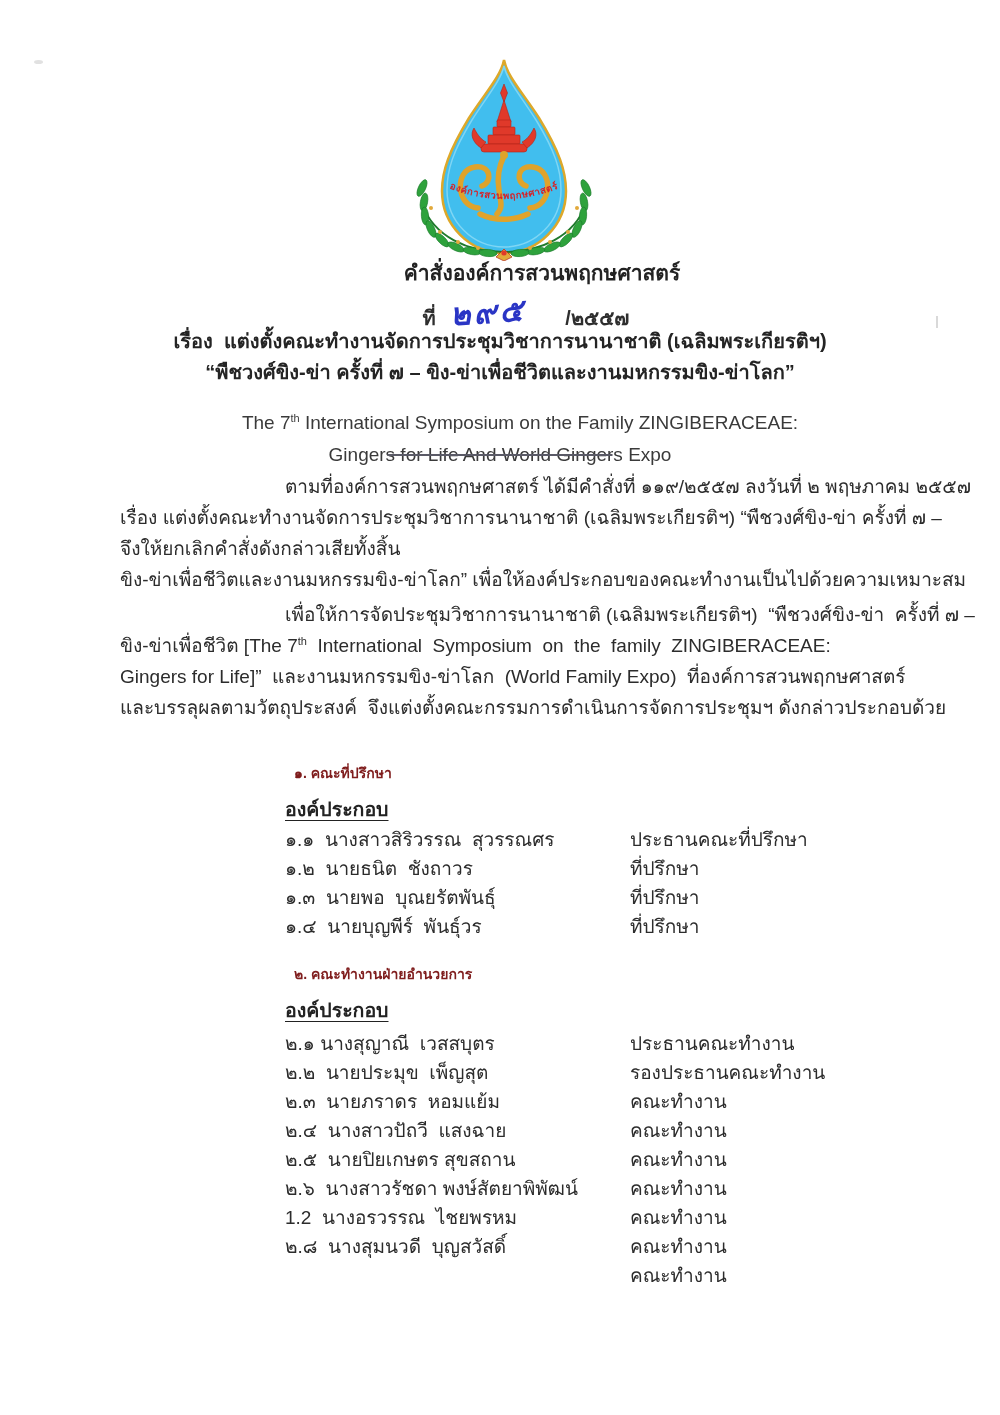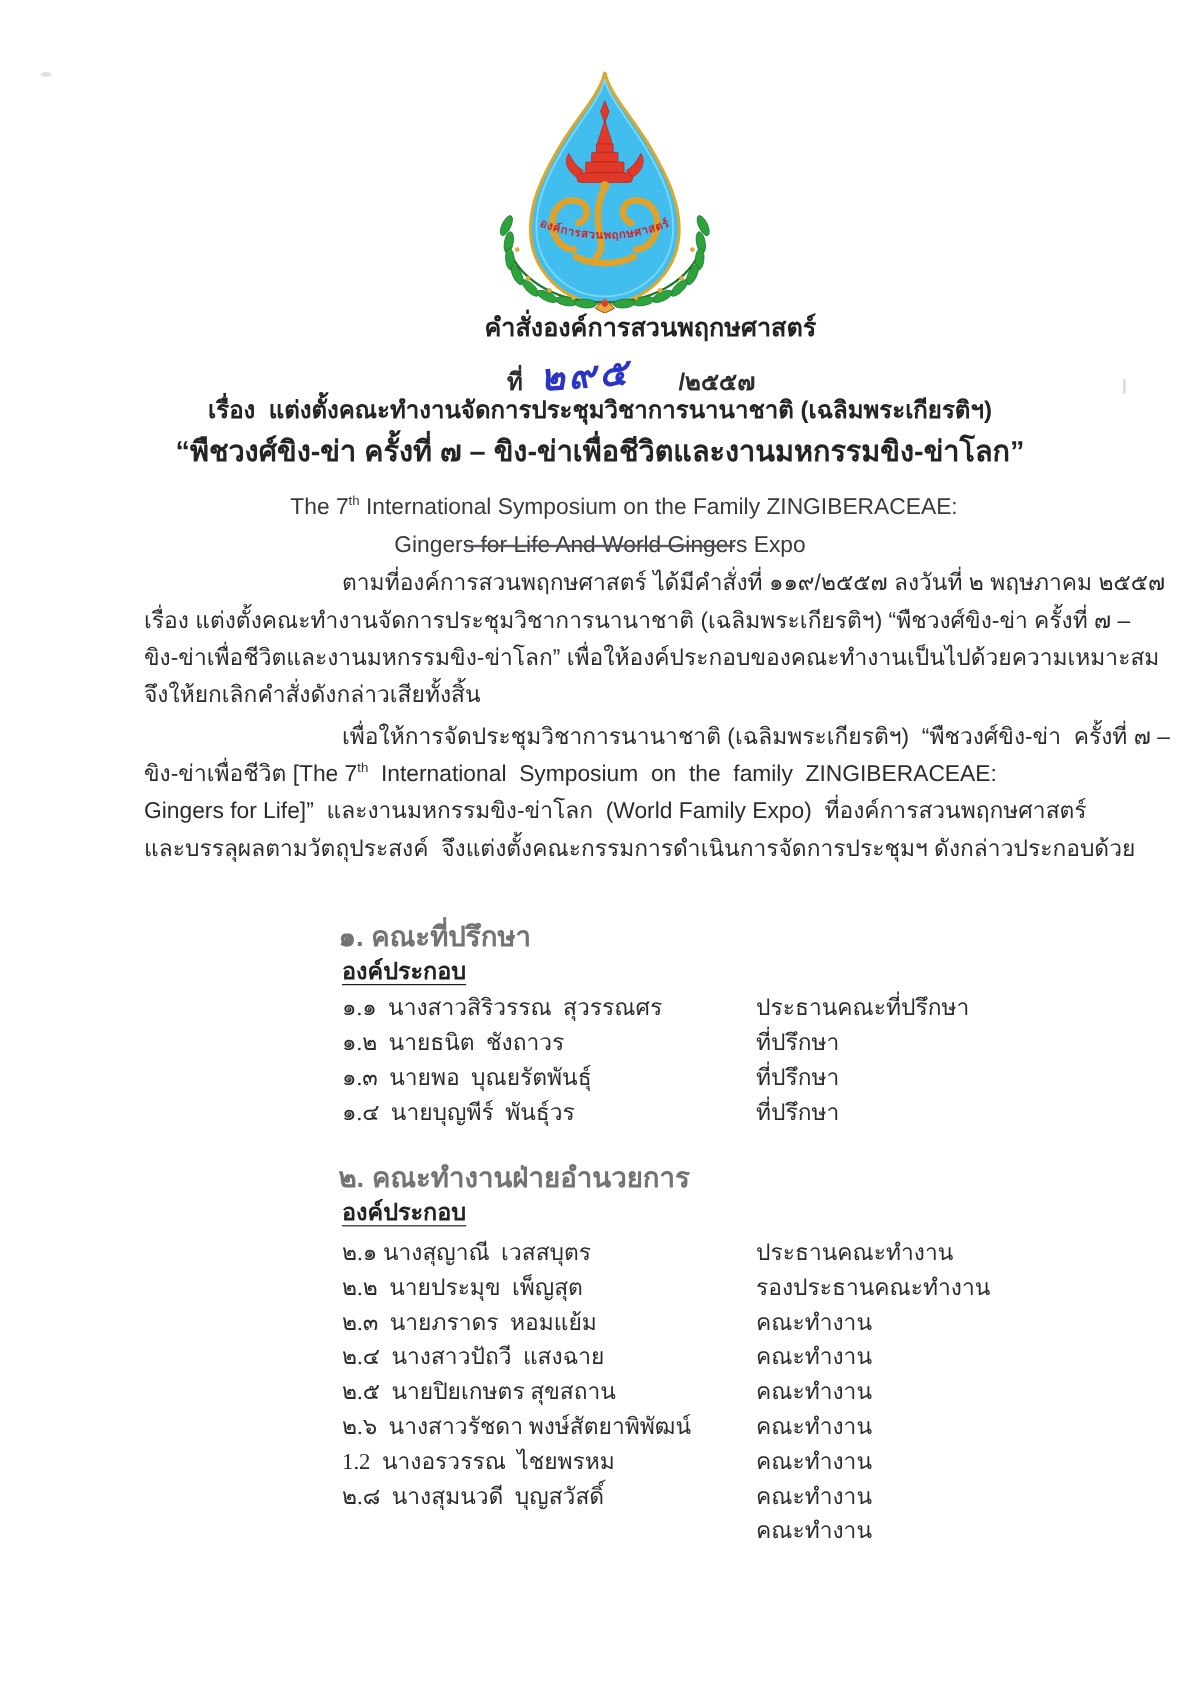--- a/index.html
+++ b/index.html
@@ -15,36 +15,36 @@
   
   .org-line{top:256px;font-size:21px;font-weight:bold;color:#222;margin-left:42px;}
   .number-line{top:284px;display:flex;justify-content:center;align-items:flex-end;gap:14px;width:1000px;transform:translateX(26px);}
   .number-prefix{font-size:20px;font-weight:bold;}
   .handwritten{
     font-size:31px;color:#2a35c5;font-weight:600;font-style:italic;
     letter-spacing:3px;transform:rotate(-4deg);position:relative;top:3px;
   }
   .number-suffix{font-size:20px;font-weight:bold;margin-left:26px;}
   .subject1{top:325px;font-size:20px;font-weight:bold;color:#242424;}
-  .subject2{top:356px;font-size:24px;font-weight:bold;color:#242424;}
+  .subject2{top:356px;font-size:20px;font-weight:bold;color:#242424;}
   .en1{top:412px;font-size:19px;color:#3a3a3a;padding-left:20px;}
   .en2{top:444px;font-size:19px;color:#3a3a3a;}
   sup{font-size:11px;vertical-align:super;line-height:0;}
   .divider{top:454px;left:50%;width:225px;border:none;border-top:2px solid #5a5a66;margin:0;transform:translateX(-50%);}
   
   .para{left:120px;width:770px;font-size:19px;line-height:31px;color:#2c2c2c;}
   .p1{top:471px;}
   .p2{top:599px;}
   .indent{padding-left:165px;}
   
-  .sec-heading{left:282px;font-size:23px;font-weight:bold;color:#737373;}
+  .sec-heading{left:294px;font-size:14px;font-weight:bold;color:#7f1d1d;}
   .sec-sub{left:285px;font-size:19.5px;font-weight:bold;color:#222;
     text-decoration:underline;text-underline-offset:4px;}
   .members{left:285px;width:620px;font-size:19px;color:#2c2c2c;}
-  .member-row{position:relative;height:29px;font-family:Liberation Serif, serif;}
+  .member-row{position:relative;height:29px;}
   .member-name{position:absolute;left:0;white-space:pre;}
   .member-role{position:absolute;left:345px;white-space:pre;}
   
   .logo{top:56px;left:398px;width:212px;height:205px;}
   
   .speck1{top:60px;left:34px;width:9px;height:4px;background:#d9d9d9;border-radius:50%;opacity:.8;}
   .speck2{top:316px;left:936px;width:2px;height:12px;background:#cfcfcf;opacity:.8;}
 </style>
 </head>
 <body>
@@ -132,22 +132,22 @@
   <div class="abs center subject2 line">“พืชวงศ์ขิง-ข่า ครั้งที่ ๗ – ขิง-ข่าเพื่อชีวิตและงานมหกรรมขิง-ข่าโลก”</div>
 
   <div class="abs center en1"><span>The 7</span><sup>th</sup><span> International Symposium on the Family ZINGIBERACEAE:</span></div>
   <div class="abs center en2">Gingers for Life And World Gingers Expo</div>
 
   <hr class="abs divider">
 
   <div class="abs para p1">
     <div class="line indent">ตามที่องค์การสวนพฤกษศาสตร์ ได้มีคำสั่งที่ ๑๑๙/๒๕๕๗ ลงวันที่ ๒ พฤษภาคม ๒๕๕๗</div>
     <div class="line">เรื่อง แต่งตั้งคณะทำงานจัดการประชุมวิชาการนานาชาติ (เฉลิมพระเกียรติฯ) “พืชวงศ์ขิง-ข่า ครั้งที่ ๗ –</div>
+    <div class="line">จึงให้ยกเลิกคำสั่งดังกล่าวเสียทั้งสิ้น</div>
     <div class="line">ขิง-ข่าเพื่อชีวิตและงานมหกรรมขิง-ข่าโลก” เพื่อให้องค์ประกอบของคณะทำงานเป็นไปด้วยความเหมาะสม</div>
-    <div class="line">จึงให้ยกเลิกคำสั่งดังกล่าวเสียทั้งสิ้น</div>
   </div>
 
   <div class="abs para p2">
     <div class="line indent">เพื่อให้การจัดประชุมวิชาการนานาชาติ (เฉลิมพระเกียรติฯ)  “พืชวงศ์ขิง-ข่า  ครั้งที่ ๗ –</div>
     <div class="line"><span>ขิง-ข่าเพื่อชีวิต [The 7</span><sup>th</sup><span>  International  Symposium  on  the  family  ZINGIBERACEAE:</span></div>
     <div class="line">Gingers for Life]”  และงานมหกรรมขิง-ข่าโลก  (World Family Expo)  ที่องค์การสวนพฤกษศาสตร์</div>
     <div class="line">และบรรลุผลตามวัตถุประสงค์  จึงแต่งตั้งคณะกรรมการดำเนินการจัดการประชุมฯ ดังกล่าวประกอบด้วย</div>
   </div>
 
   <div class="abs sec-heading" style="top:762px">๑. คณะที่ปรึกษา</div>

